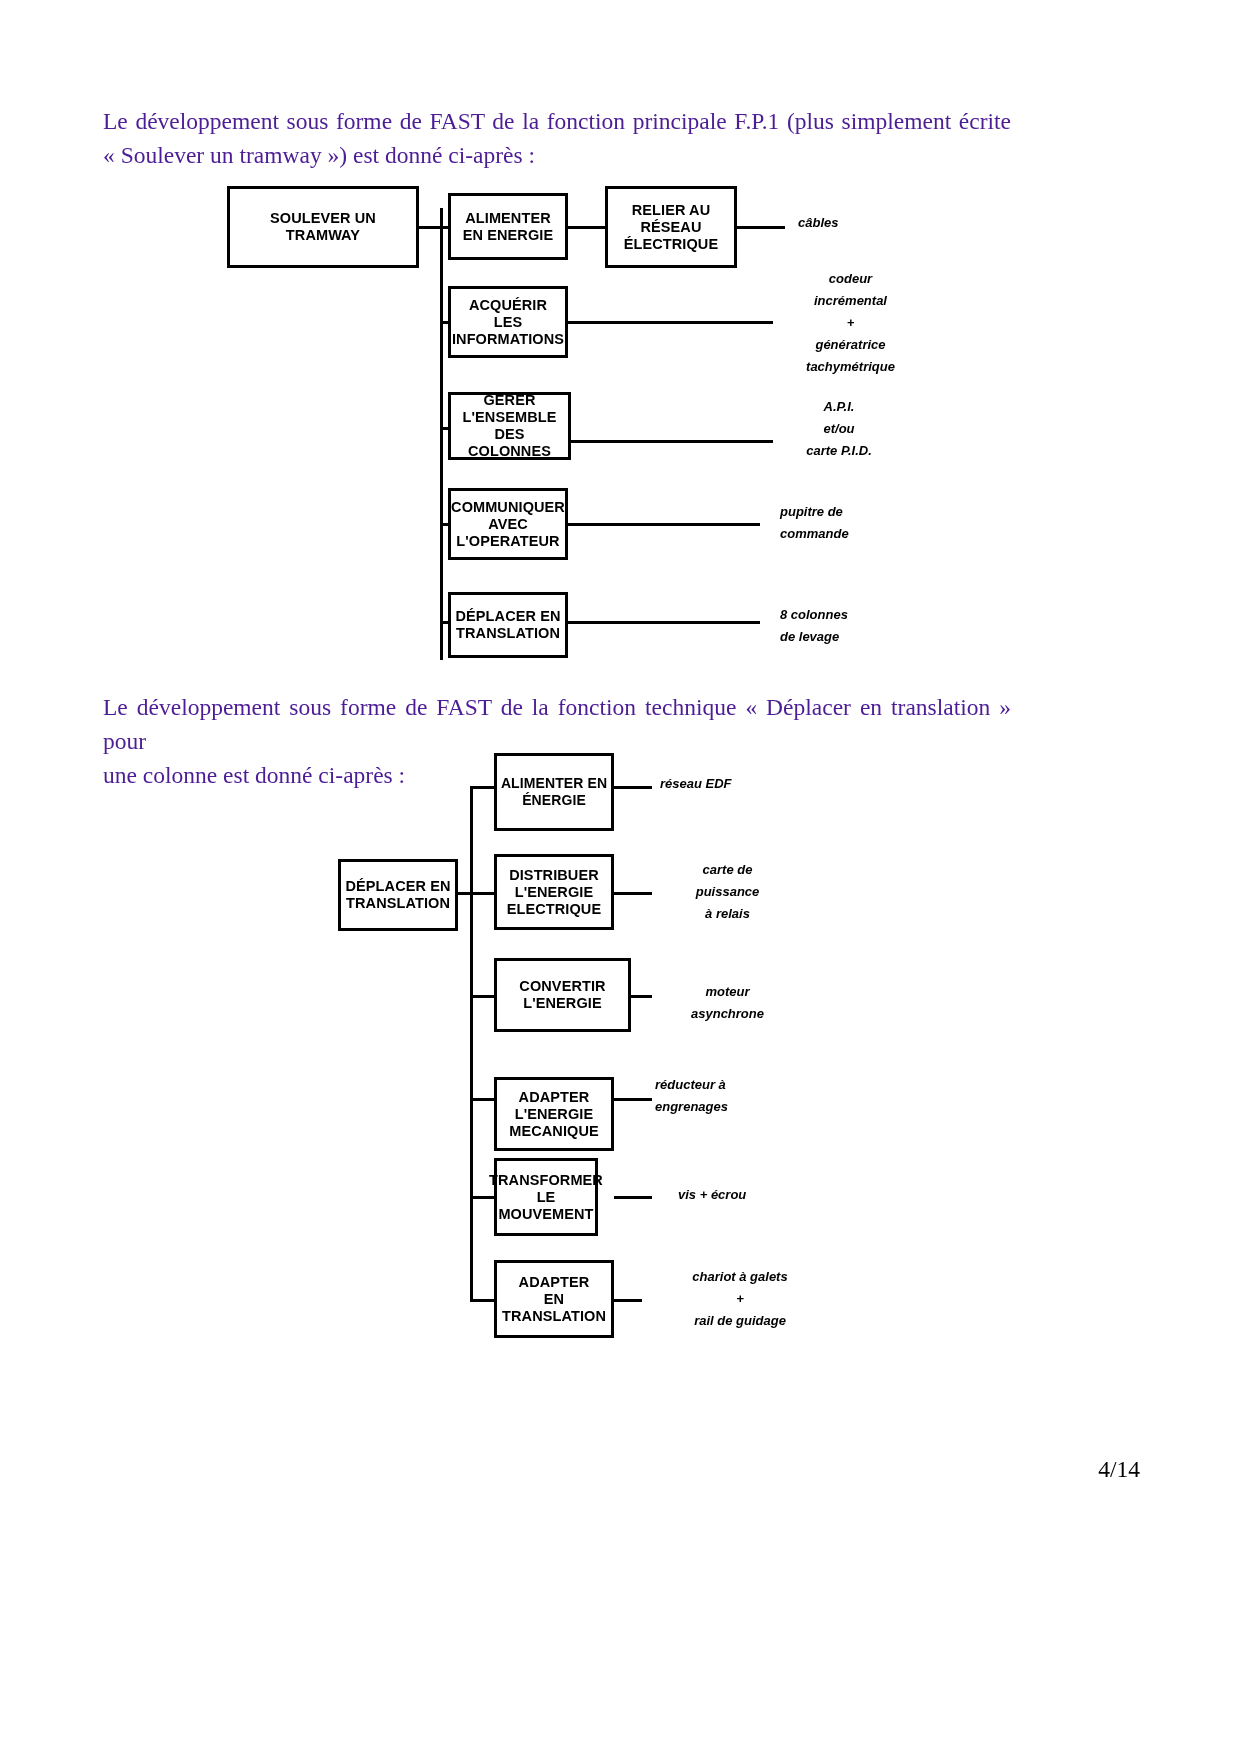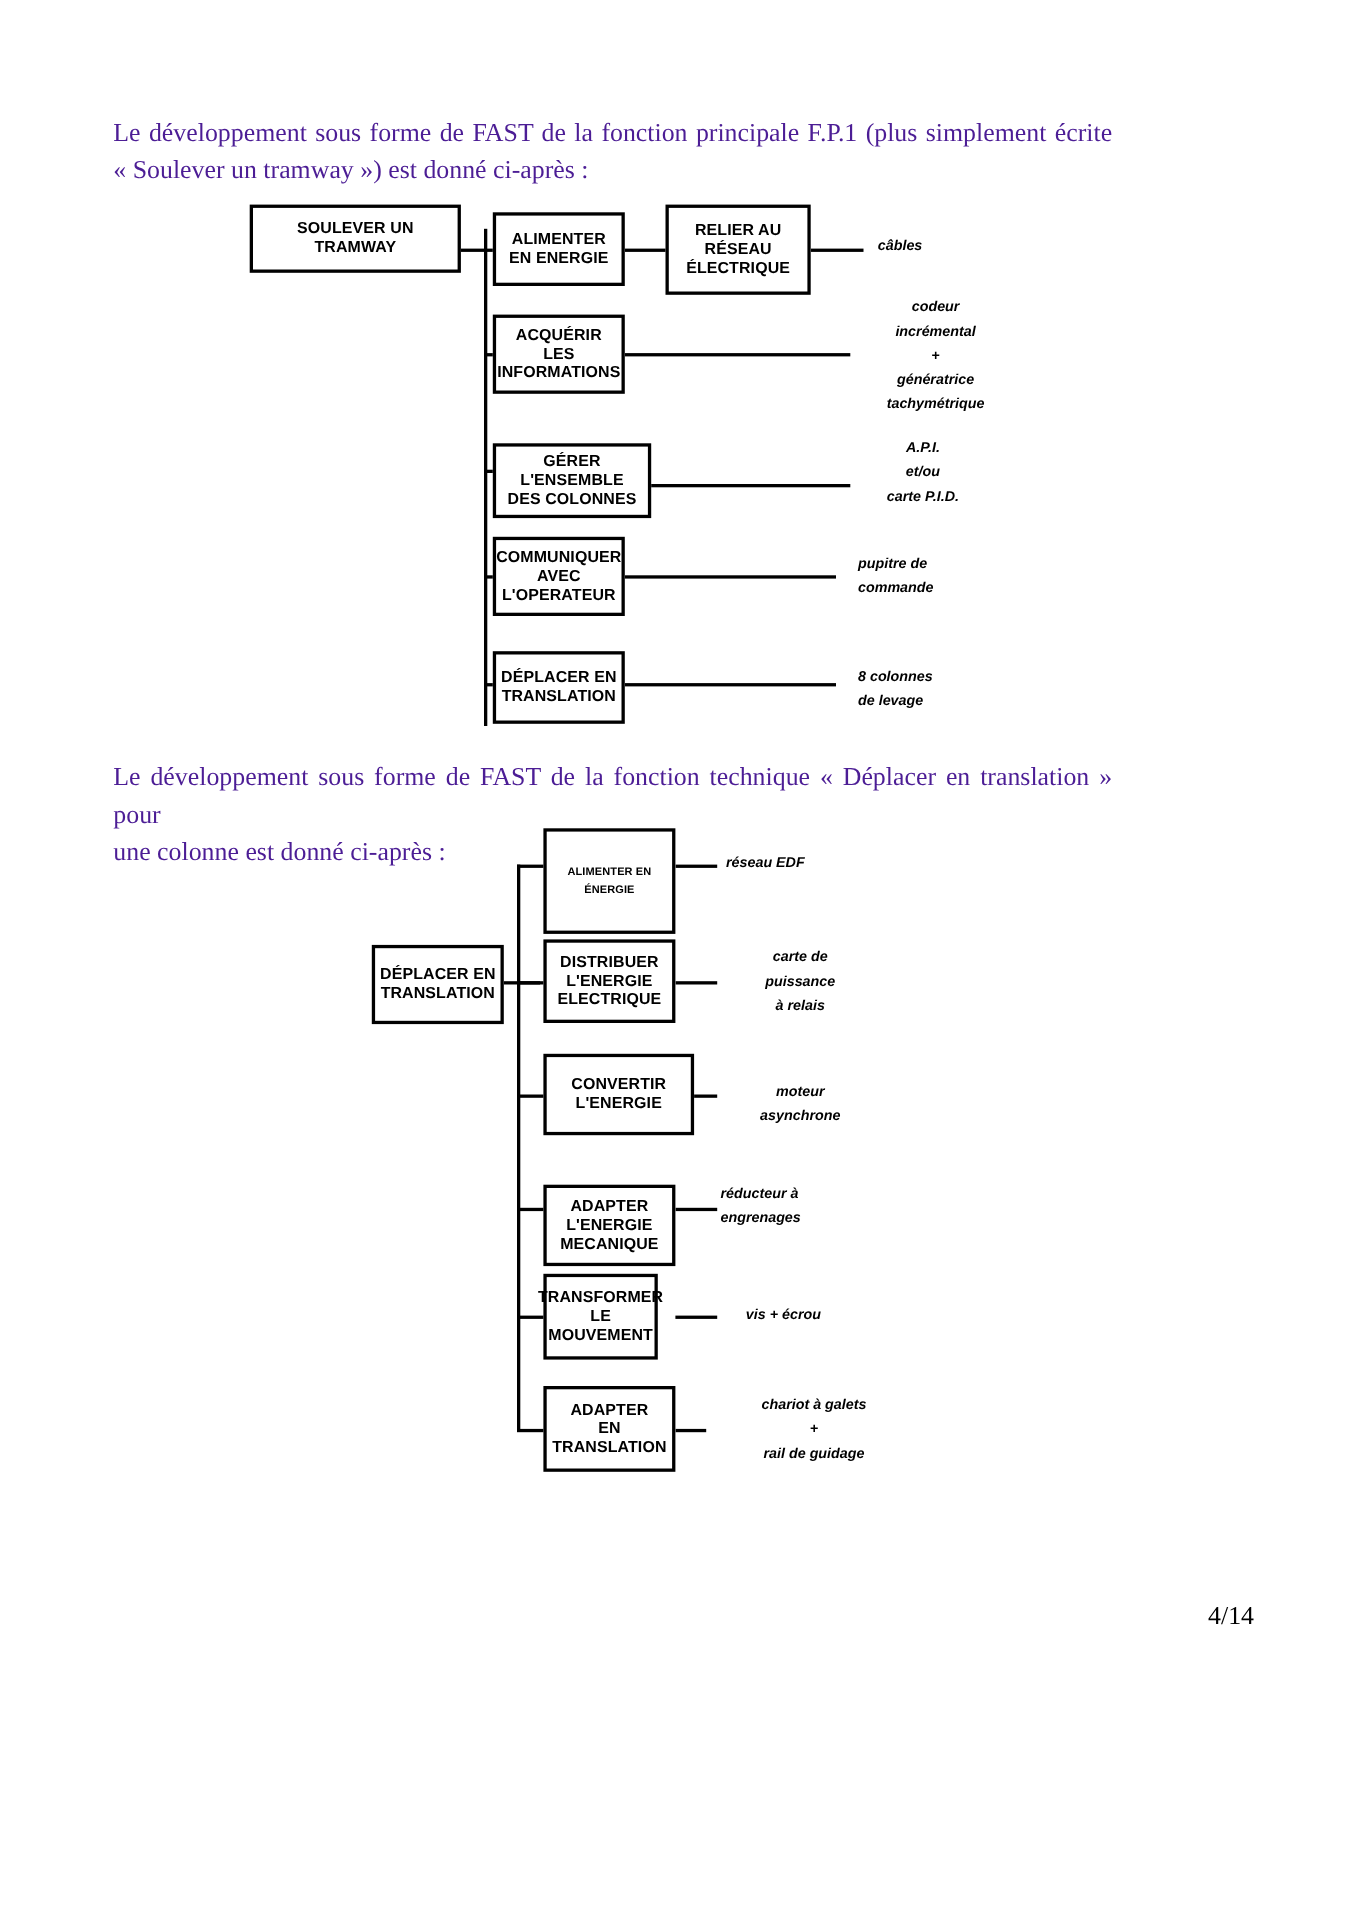--- a/index.html
+++ b/index.html
@@ -88,21 +88,21 @@
 </head>
 <body>
 
 <div class="para" style="left:103px; top:104px; width:908px;">
   <span class="l1">Le développement sous forme de FAST de la fonction principale F.P.1 (plus simplement écrite</span>
   <span class="l2">« Soulever un tramway ») est donné ci-après :</span>
 </div>
 
 <div class="diagram" style="left:0; top:0; width:1240px; height:690px;">
 
-  <div class="fbox" style="left:227px; top:186px; width:192px; height:62px;">
+  <div class="fbox" style="left:227px; top:186px; width:192px; height:82px;">
     <span class="txt">SOULEVER UN
 TRAMWAY</span>
   </div>
 
   <div class="hline" style="left:419px; top:226px; width:23px;"></div>
 
   <div class="vline" style="left:440px; top:208px; height:452px;"></div>
 
   <div class="hline" style="left:440px; top:226px; width:28px;"></div>
   <div class="hline" style="left:440px; top:321px; width:28px;"></div>
@@ -112,21 +112,21 @@
 
   <div class="fbox" style="left:448px; top:193px; width:120px; height:67px;">
     <span class="txt">ALIMENTER
 EN ENERGIE</span>
   </div>
   <div class="fbox" style="left:448px; top:286px; width:120px; height:72px;">
     <span class="txt">ACQUÉRIR
 LES
 INFORMATIONS</span>
   </div>
-  <div class="fbox" style="left:448px; top:392px; width:144px; height:68px;margin-top:11px;">
+  <div class="fbox" style="left:448px; top:392px; width:123px; height:68px;">
     <span class="txt">GÉRER
 L'ENSEMBLE
 DES COLONNES</span>
   </div>
   <div class="fbox" style="left:448px; top:488px; width:120px; height:72px;">
     <span class="txt">COMMUNIQUER
 AVEC
 L'OPERATEUR</span>
   </div>
   <div class="fbox" style="left:448px; top:592px; width:120px; height:66px;">
@@ -178,21 +178,21 @@
 
   <div class="vline" style="left:470px; top:786px; height:514px;"></div>
 
   <div class="hline" style="left:470px; top:786px; width:30px;"></div>
   <div class="hline" style="left:470px; top:892px; width:30px;"></div>
   <div class="hline" style="left:470px; top:995px; width:30px;"></div>
   <div class="hline" style="left:470px; top:1098px; width:30px;"></div>
   <div class="hline" style="left:470px; top:1196px; width:30px;"></div>
   <div class="hline" style="left:470px; top:1299px; width:30px;"></div>
 
-  <div class="fbox" style="left:494px; top:753px; width:120px; height:96px; font-size:10px;">
+  <div class="fbox" style="left:494px; top:753px; width:120px; height:78px; font-size:14px;">
     <span class="txt">ALIMENTER EN
 ÉNERGIE</span>
   </div>
   <div class="fbox" style="left:494px; top:854px; width:120px; height:76px;">
     <span class="txt">DISTRIBUER
 L'ENERGIE
 ELECTRIQUE</span>
   </div>
   <div class="fbox" style="left:494px; top:958px; width:137px; height:74px;">
     <span class="txt">CONVERTIR

